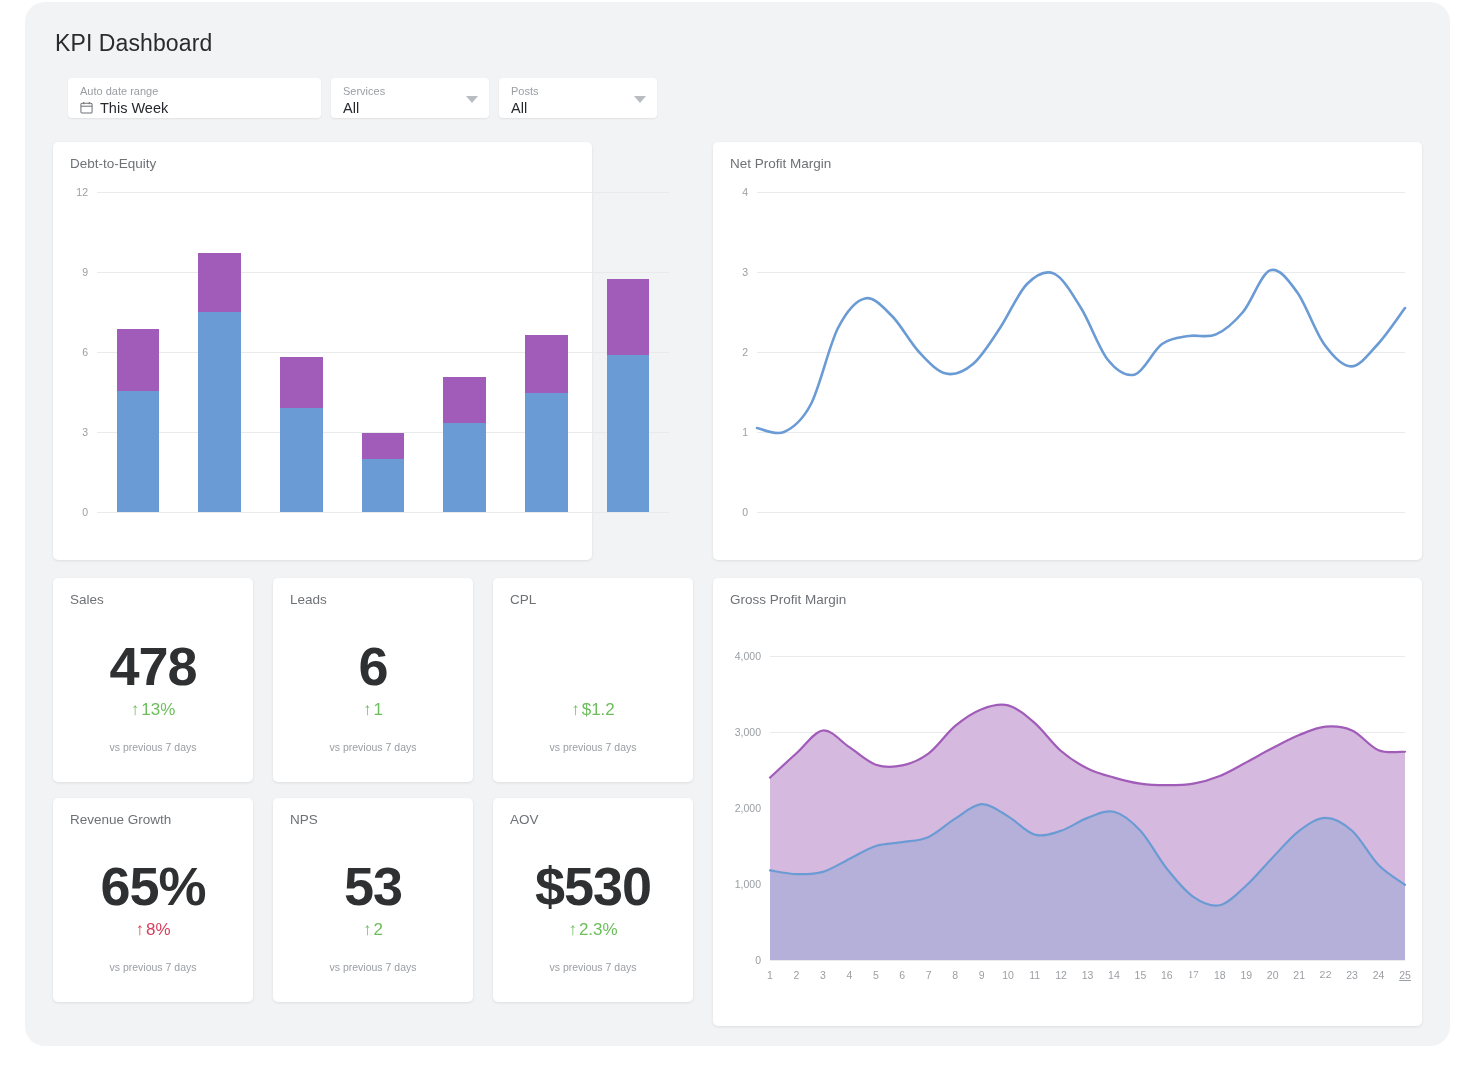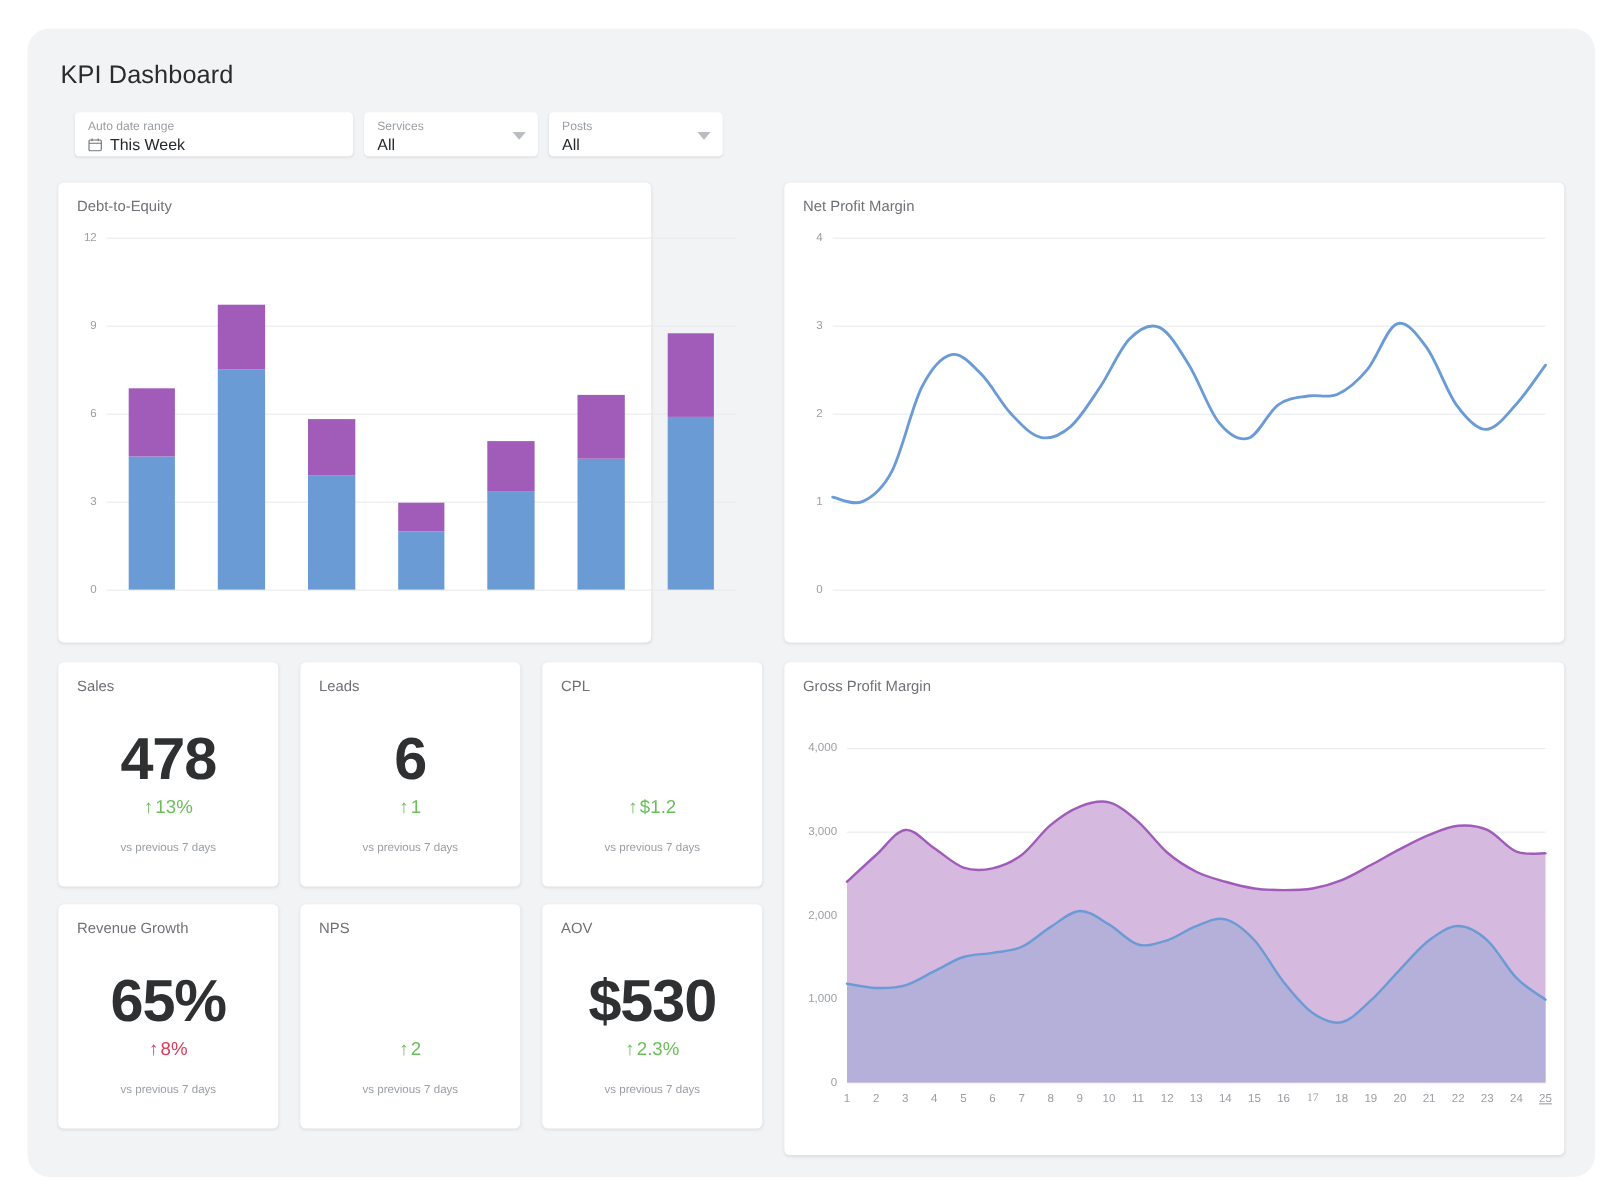--- a/index.html
+++ b/index.html
@@ -4,21 +4,21 @@
 <style>
   * { box-sizing: border-box; margin: 0; padding: 0; }
   html, body {
     width: 1473px; height: 1080px;
     background: #ffffff;
     font-family: "Liberation Sans", sans-serif;
     overflow: hidden;
   }
   .dashboard {
     position: absolute;
-    left: 25px; top: 26px;
+    left: 25px; top: 2px;
     width: 1425px; height: 1044px;
     background: #f1f3f5;
     border-radius: 20px;
     padding: 15px;
   }
   .page-title {
     position: absolute; left: 30px; top: 28px;
     font-size: 23px; color: #2b2b2b; font-weight: 400;
     letter-spacing: .1px;
   }
@@ -240,21 +240,21 @@
         <div class="xlab" style="left: 291.042px; top: 313px;">12</div>
         <div class="xlab" style="left: 317.5px; top: 313px;">13</div>
         <div class="xlab" style="left: 343.958px; top: 313px;">14</div>
         <div class="xlab" style="left: 370.417px; top: 313px;">15</div>
         <div class="xlab" style="left: 396.875px; top: 313px;">16</div>
         <div class="xlab" style="left: 423.333px; top: 313px; font-family: Liberation Serif, serif;">17</div>
         <div class="xlab" style="left: 449.792px; top: 313px;">18</div>
         <div class="xlab" style="left: 476.25px; top: 313px;">19</div>
         <div class="xlab" style="left: 502.708px; top: 313px;">20</div>
         <div class="xlab" style="left: 529.167px; top: 313px;">21</div>
-        <div class="xlab" style="left: 555.625px; top: 313px;">22</div>
+        <div class="xlab" style="left: 555.625px; top: 313px; font-family: Liberation Mono, monospace;">22</div>
         <div class="xlab" style="left: 582.083px; top: 313px;">23</div>
         <div class="xlab" style="left: 608.542px; top: 313px;">24</div>
         <div class="xlab" style="left: 635px; top: 313px; text-decoration: underline;">25</div>
       </div>
   </div>
 
   <div class="card kpi" id="kpi-sales">
     <div class="card-title">Sales</div>
     <div class="kpi-value">478</div>
     <div class="kpi-delta up">
@@ -284,20 +284,21 @@
     <div class="card-title">Revenue Growth</div>
     <div class="kpi-value">65%</div>
     <div class="kpi-delta down">
       <span class="arrow">↑</span><span>8%</span>
     </div>
     <div class="kpi-foot">vs previous 7 days</div>
   </div>
 
   <div class="card kpi" id="kpi-nps">
     <div class="card-title">NPS</div>
+    <div class="kpi-value">53</div>
     <div class="kpi-delta up">
       <span class="arrow">↑</span><span>2</span>
     </div>
     <div class="kpi-foot">vs previous 7 days</div>
   </div>
 
   <div class="card kpi" id="kpi-aov">
     <div class="card-title">AOV</div>
     <div class="kpi-value">$530</div>
     <div class="kpi-delta up">

